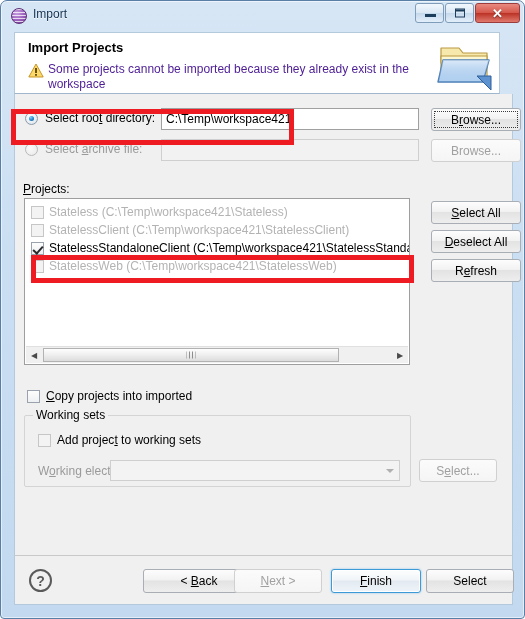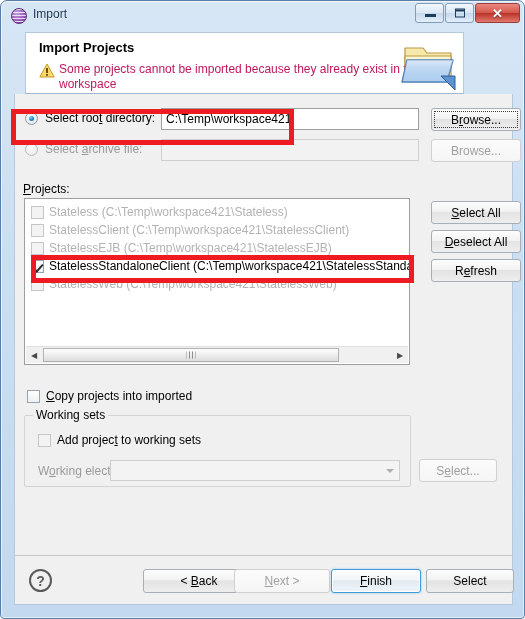--- a/index.html
+++ b/index.html
@@ -106,41 +106,40 @@
     position: absolute;
     left: 0; top: 0; right: 0;
     height: 2px;
     background: #1c3d5c;
   }
 
   
   .header {
     position: absolute;
     left: 13px; top: 31px;
-    width: 439px; height: 62px;
+    width: 486px; height: 62px;
     background: #ffffff;
     border: 1px solid #b5c9dd;
     border-bottom: 1px solid #9fb6cd;
     box-sizing: border-box;
-    margin-left: 11px;
   }
   .header-title {
     position: absolute;
     left: 13px; top: 7px;
     font-size: 13px;
     font-weight: bold;
     color: #000000;
   }
   .header-msg {
     position: absolute;
     left: 33px; top: 29px;
     width: 400px;
     font-size: 12px;
     line-height: 15px;
-    color: #be185d;
+    color: #4c1d95;
   }
   .warn-icon {
     position: absolute;
     left: 13px; top: 30px;
     width: 16px; height: 15px;
   }
   .header-img {
     position: absolute;
     right: 6px; top: 3px;
     width: 56px; height: 56px;
@@ -459,24 +458,20 @@
     <div class="listbox" style="left:9px; top:104px;">
       <div style="padding-top:4px;">
         <div class="list-row greyed">
           <span class="cbox dim rcb"></span>
           <span>Stateless (C:\Temp\workspace421\Stateless)</span>
         </div>
         <div class="list-row greyed">
           <span class="cbox dim rcb"></span>
           <span>StatelessClient (C:\Temp\workspace421\StatelessClient)</span>
         </div>
-        <div class="list-row greyed">
-          <span class="cbox dim rcb"></span>
-          <span>StatelessEJB (C:\Temp\workspace421\StatelessEJB)</span>
-        </div>
         <div class="list-row active">
           <span class="cbox checked rcb"></span>
           <span>StatelessStandaloneClient (C:\Temp\workspace421\StatelessStandaloneClient)</span>
         </div>
         <div class="list-row greyed">
           <span class="cbox dim rcb"></span>
           <span>StatelessWeb (C:\Temp\workspace421\StatelessWeb)</span>
         </div>
       </div>
 
@@ -520,21 +515,21 @@
     </div>
   </div>
 
   <div class="footer">
     <div class="help-icon">?</div>
 
     <div class="btn" style="left:128px; top:13px; width:112px; height:24px;">
       <span><span>&lt; </span><u>B</u><span>ack</span></span>
     </div>
 
-    <div class="btn disabled" style="left:219px; top:13px; width:96px; height:24px;">
+    <div class="btn disabled" style="left:219px; top:13px; width:88px; height:24px;">
       <span><u>N</u><span>ext &gt;</span></span>
     </div>
 
     <div class="btn default" style="left:316px; top:13px; width:90px; height:24px;">
       <span><u>F</u><span>inish</span></span>
     </div>
 
     <div class="btn" style="left:411px; top:13px; width:88px; height:24px;">
       <span>Select</span>
     </div>

